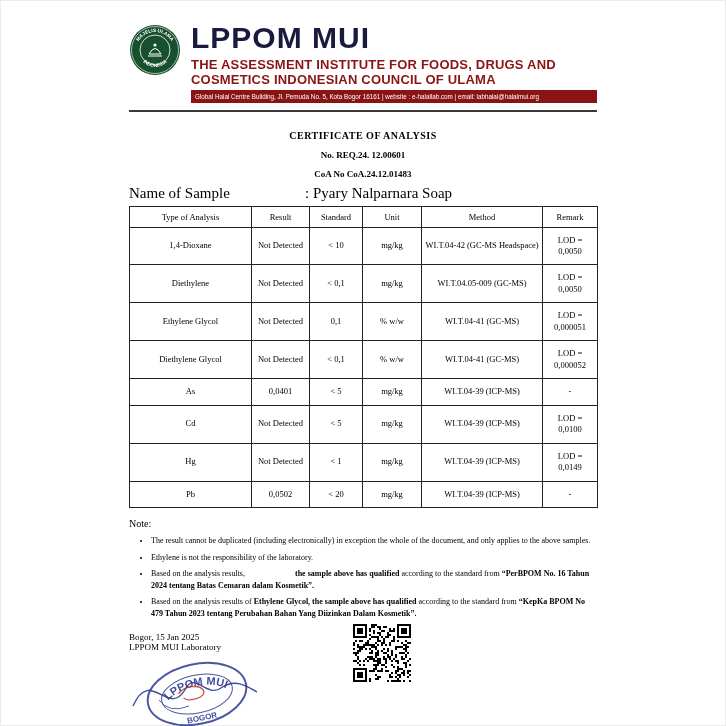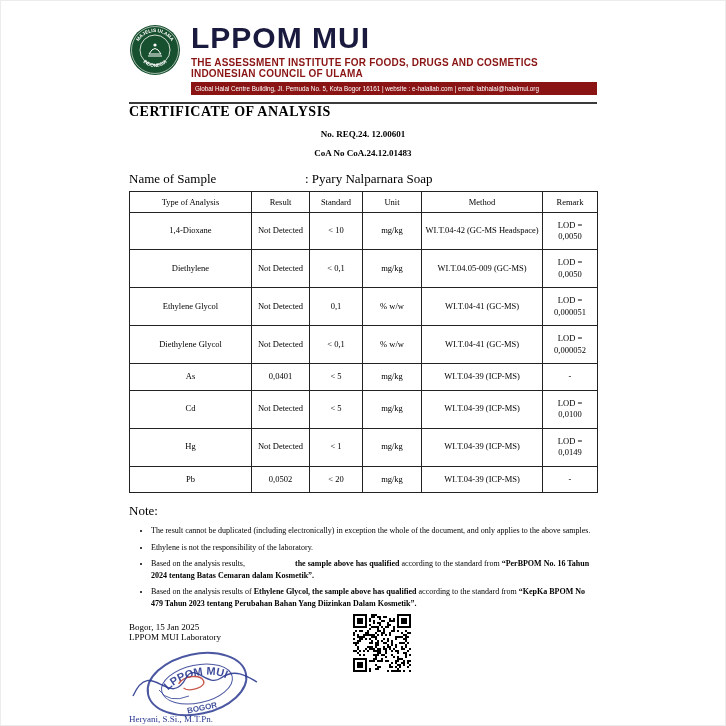--- a/index.html
+++ b/index.html
@@ -11,41 +11,41 @@
   }
   .content { position:absolute; left:129px; top:22px; width:468px; }
 
   
   .header { display:flex; align-items:flex-start; gap:10px; }
   .logo { width:52px; height:52px; flex:0 0 52px; margin-top:2px; }
   .header-right { flex:1; }
   .org-name { font-family:"Liberation Sans", sans-serif; font-weight:bold;
               font-size:30px; line-height:1.05; color:#1a1a3e; letter-spacing:1px; }
   .org-subtitle { font-family:"Liberation Sans", sans-serif; font-weight:bold;
-                  font-size:10px; color:#8a1414; margin-top:3px; letter-spacing:.2px; }
+                  font-size:13px; color:#8a1414; margin-top:3px; letter-spacing:.2px; }
   .address-bar { background:#8a1414; color:#fff; font-family:"Liberation Sans", sans-serif;
                  font-size:6.3px; padding:3px 4px; margin-top:3px; }
   .rule { border:none; border-top:2px solid #3a3a3a; margin:7px 0 0; }
 
   
-  .doc-title { text-align:left; font-weight:bold; font-size:14px; letter-spacing:.5px; margin-top:0; }
+  .doc-title { text-align:center; font-weight:bold; font-size:10px; letter-spacing:.5px; margin-top:18px; }
   .req-no, .coa-no { text-align:center; font-weight:bold; font-size:9px; margin-top:9px; }
 
-  .sample-row { display:flex; font-size:13px; margin-top:13px; }
+  .sample-row { display:flex; font-size:15px; margin-top:6px; }
   .sample-label { width:176px; }
 
   
   table { width:100%; border-collapse:collapse; margin-top:4px; font-size:8.5px; table-layout:fixed; }
   th, td { border:1px solid #222; text-align:center; vertical-align:middle; }
   th { font-weight:normal; padding:5px 3px;font-family:Liberation Serif, serif; }
   td { padding:7px 3px; line-height:1.35; }
 
   
   .notes { margin-top:10px; }
-  .notes-label { font-size:13px; }
+  .notes-label { font-size:10px; }
   .notes ul { margin:6px 0 0 10px; padding-left:12px; }
   .notes li { font-size:8px; line-height:1.45; margin-bottom:5px; }
   .notes li::marker { font-size:7px; }
 
   
   .sign-section { position:relative; margin-top:12px; height:148px; }
   .date-line, .lab-line { font-size:9px; }
   .lab-line { margin-top:0; }
   .qr { position:absolute; left:224px; top:-8px; width:58px; height:58px; }
   .stamp { position:absolute; left:0px; top:16px; width:136px; height:88px; }

